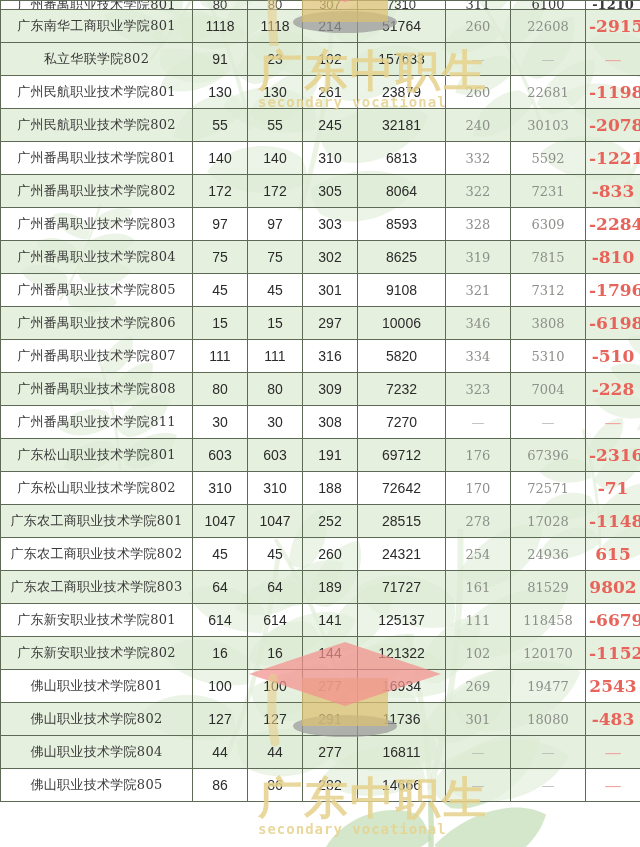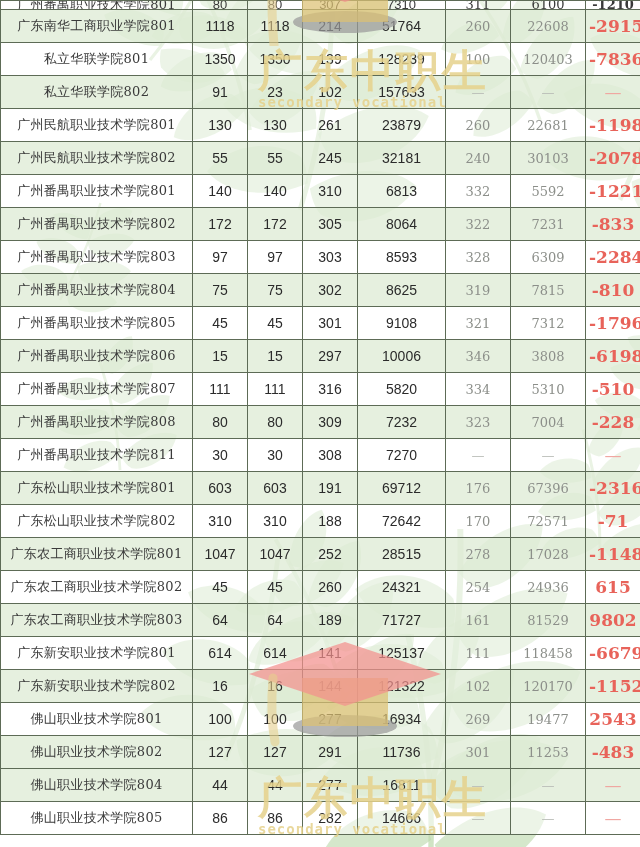--- a/index.html
+++ b/index.html
@@ -187,30 +187,20 @@
         <tr class="odd">
           <td class="name">广东南华工商职业学院801</td>
           <td class="num">1118</td>
           <td class="num">1118</td>
           <td class="num">214</td>
           <td class="num">51764</td>
           <td class="faint">260</td>
           <td class="faint">22608</td>
           <td class="diff">-29156</td>
         </tr>
-        <tr class="even">
-          <td class="name">私立华联学院801</td>
-          <td class="num">1350</td>
-          <td class="num">1350</td>
-          <td class="num">139</td>
-          <td class="num">128239</td>
-          <td class="faint">100</td>
-          <td class="faint">120403</td>
-          <td class="diff">-7836</td>
-        </tr>
         <tr class="odd">
           <td class="name">私立华联学院802</td>
           <td class="num">91</td>
           <td class="num">23</td>
           <td class="num">102</td>
           <td class="num">157633</td>
           <td class="faint dash">—</td>
           <td class="faint dash">—</td>
           <td class="diff dash">—</td>
         </tr>
@@ -404,21 +394,21 @@
           <td class="faint">19477</td>
           <td class="diff">2543</td>
         </tr>
         <tr class="odd">
           <td class="name">佛山职业技术学院802</td>
           <td class="num">127</td>
           <td class="num">127</td>
           <td class="num">291</td>
           <td class="num">11736</td>
           <td class="faint">301</td>
-          <td class="faint">11253</td>
+          <td class="faint">18080</td>
           <td class="diff">-483</td>
         </tr>
         <tr class="odd">
           <td class="name">佛山职业技术学院804</td>
           <td class="num">44</td>
           <td class="num">44</td>
           <td class="num">277</td>
           <td class="num">16811</td>
           <td class="faint dash">—</td>
           <td class="faint dash">—</td>

